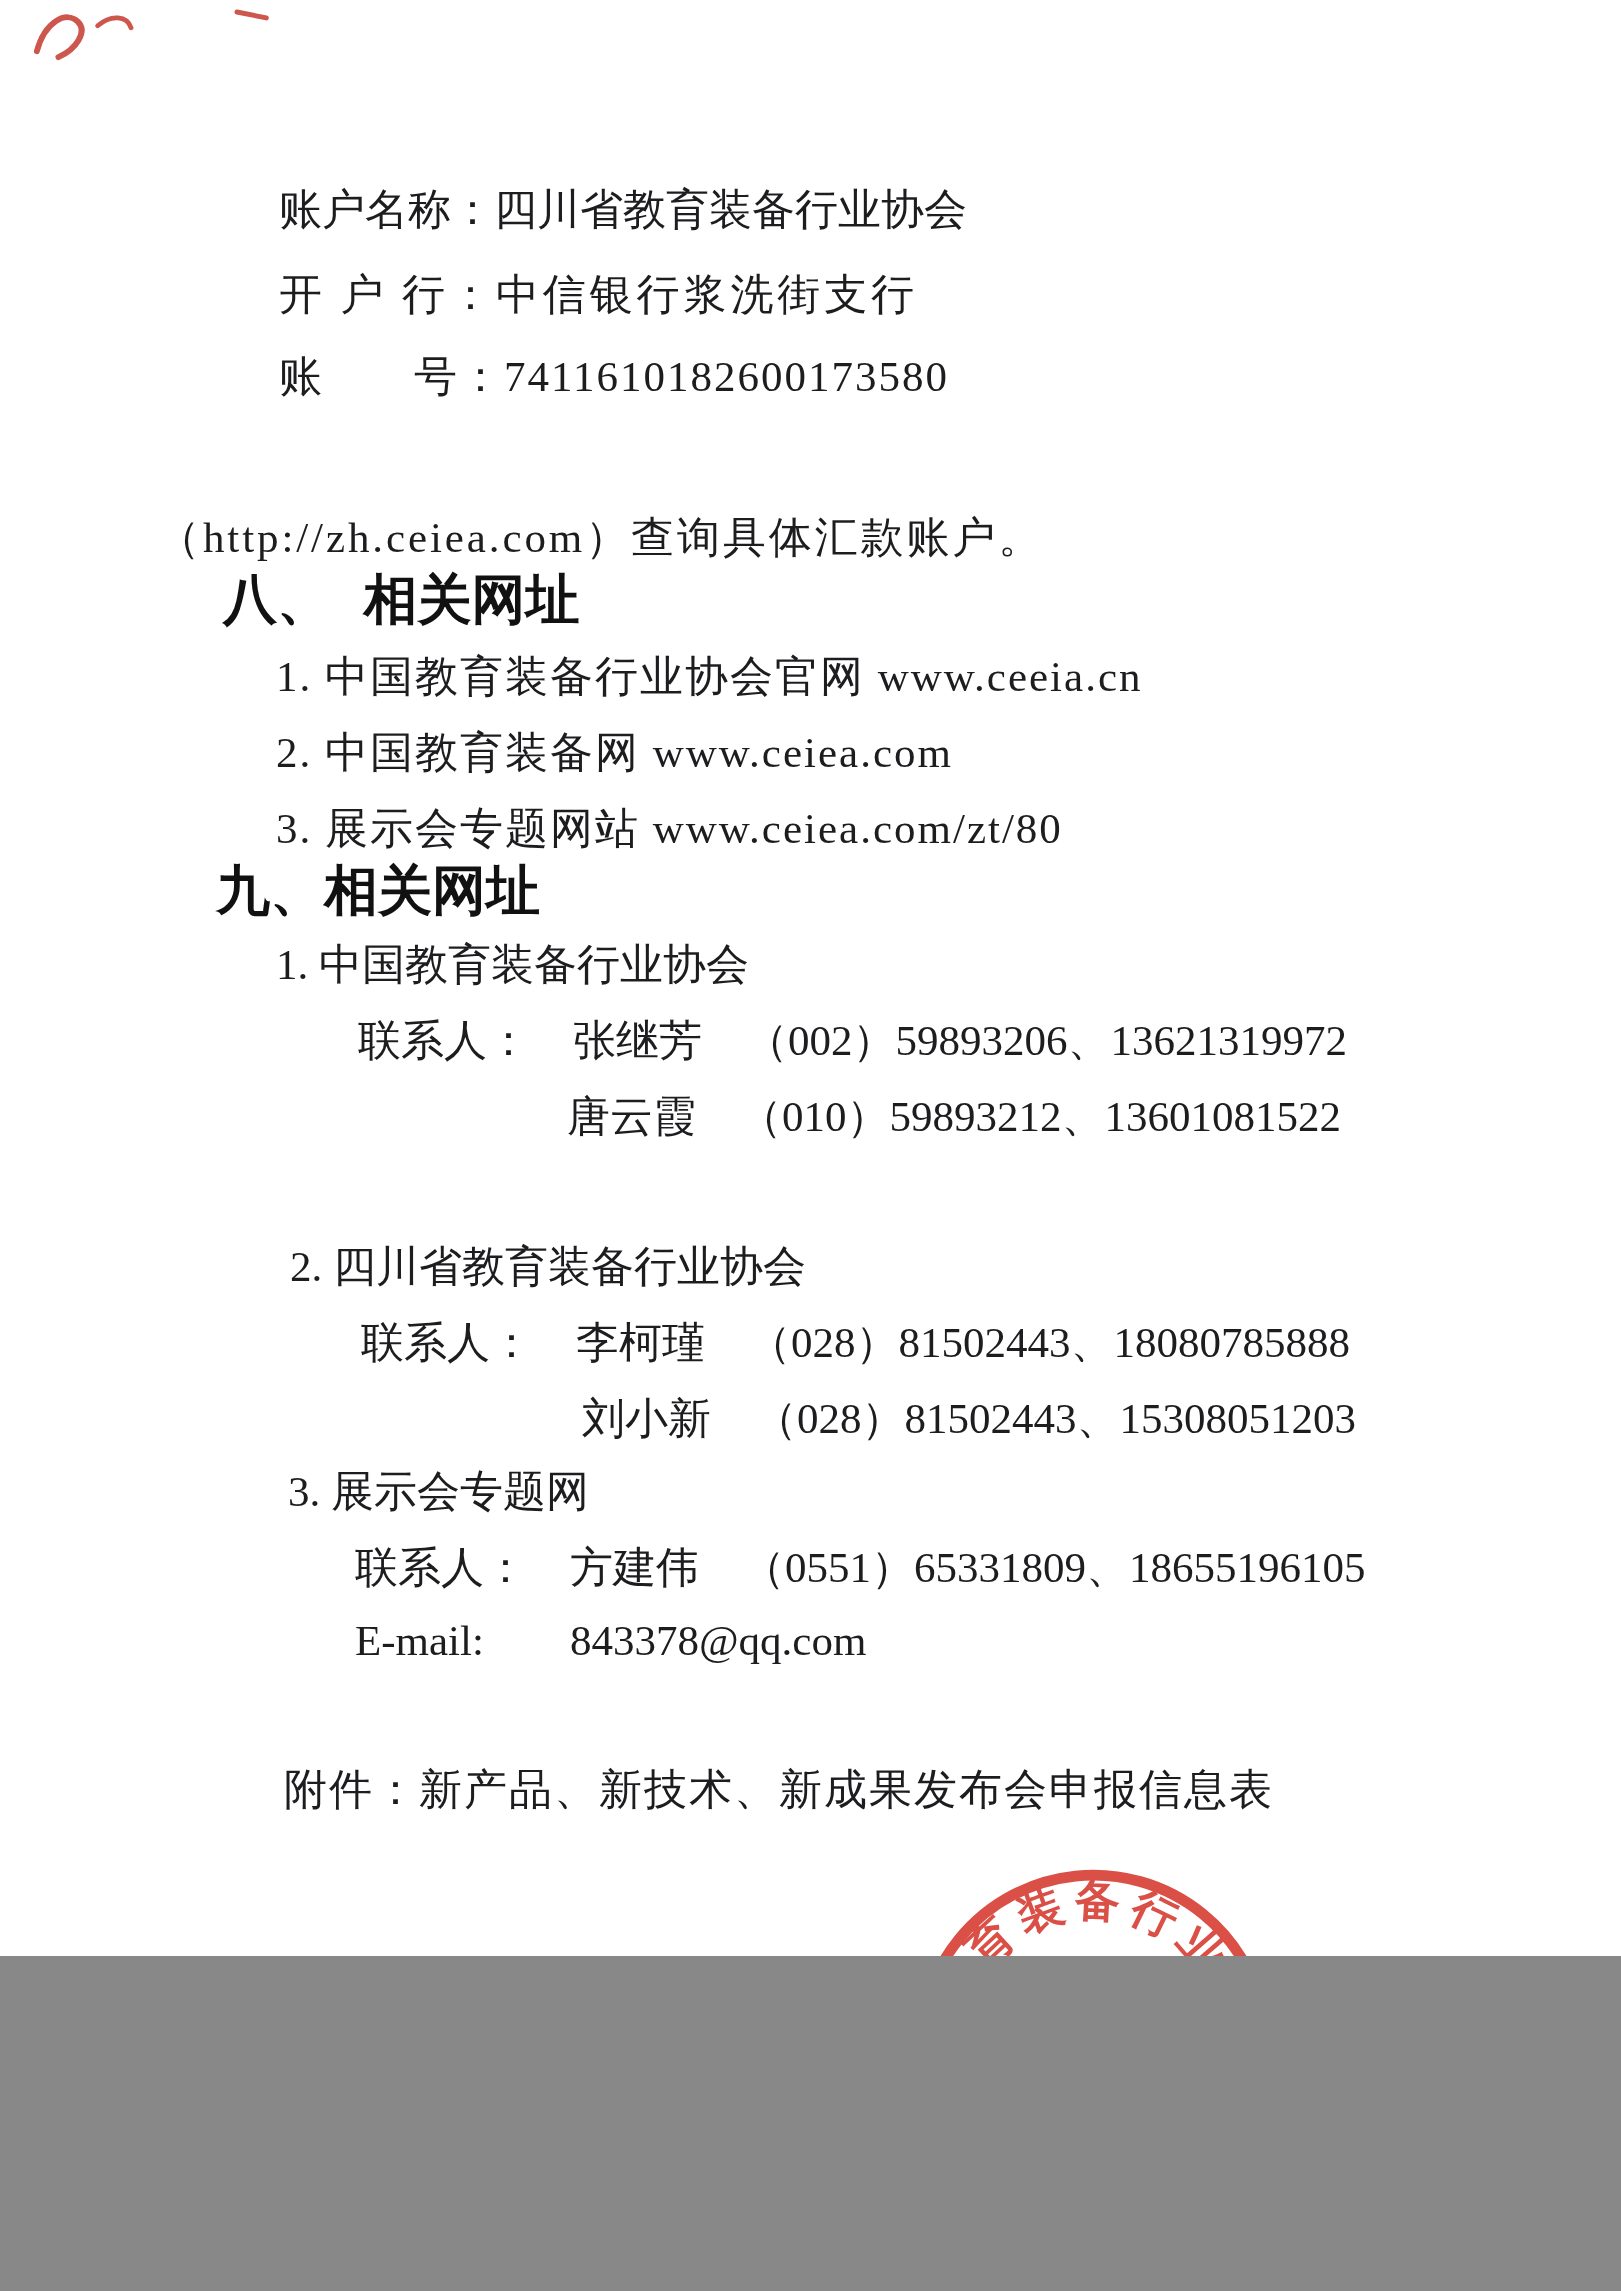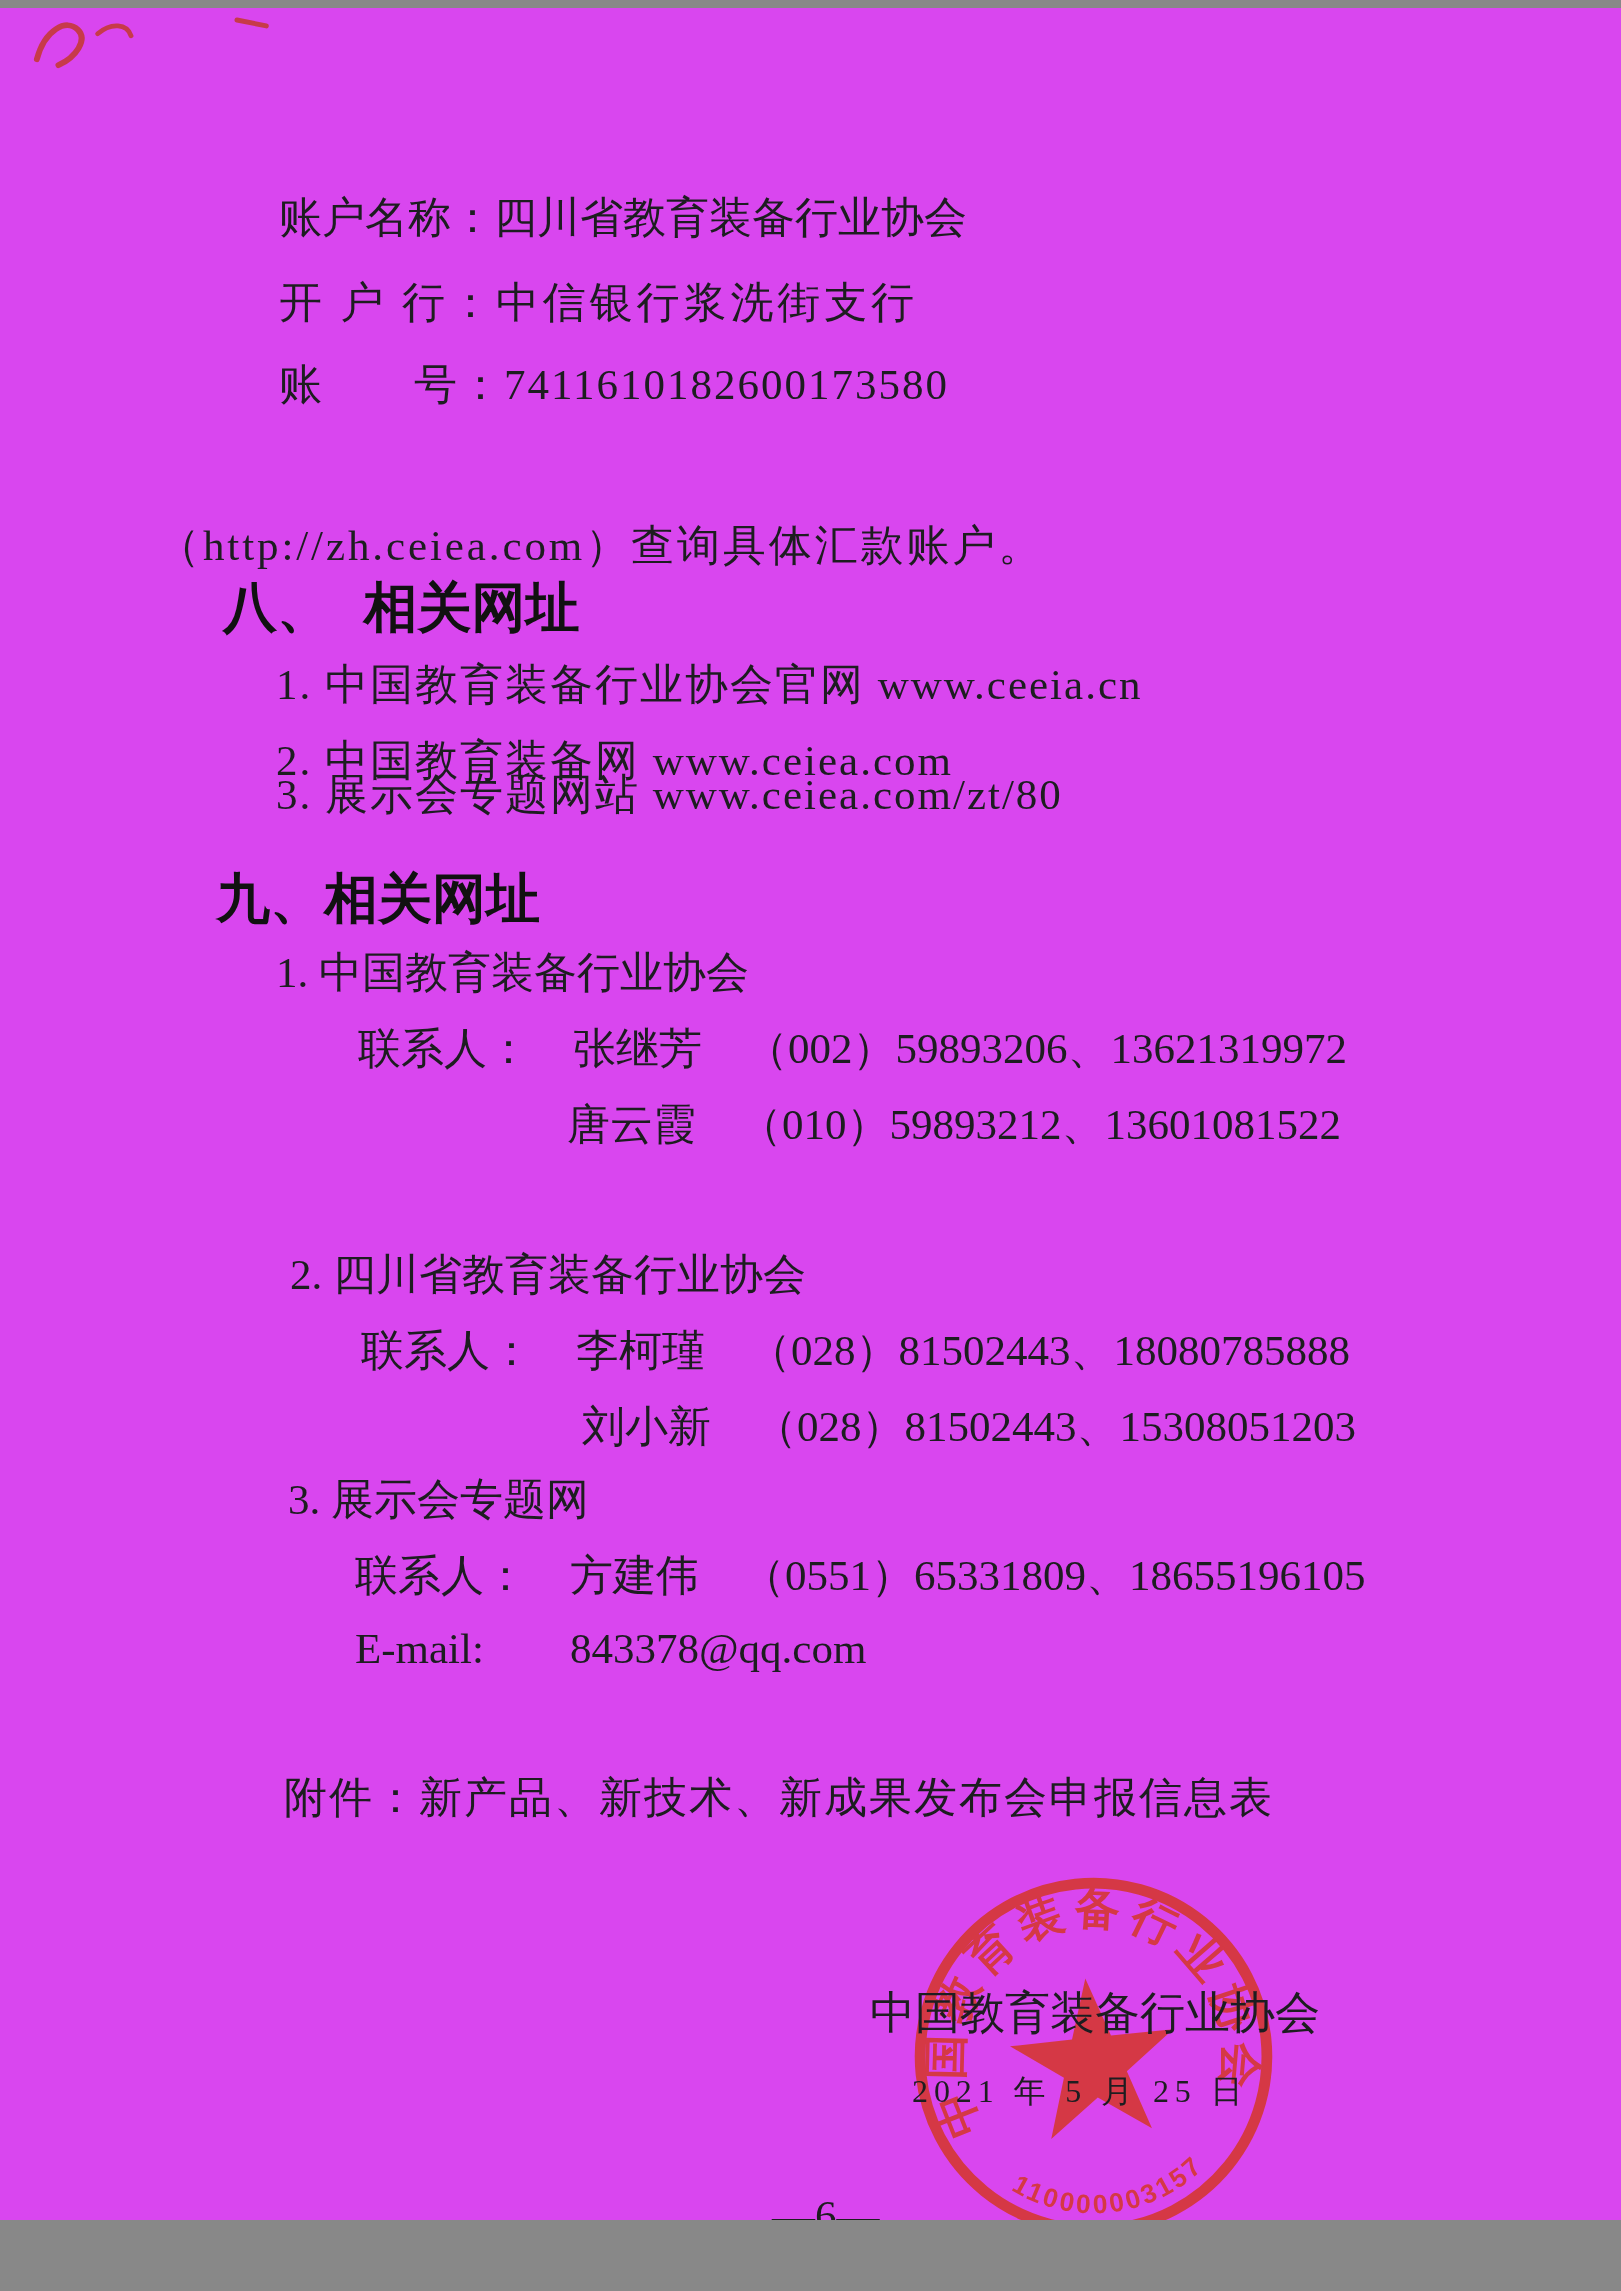--- a/index.html
+++ b/index.html
@@ -1,18 +1,18 @@
 <!DOCTYPE html>
 <html><head>
 <meta charset="utf-8">
 <style>
   html,body { margin:0; padding:0; background:#888; }
   .page {
-    position:relative; width:1621px; height:2212px; margin:8px auto;
-    background:#d946ef; overflow:hidden;
+    position:relative; width:1621px; height:1956px; margin:0 auto;
+    background:#ffffff; overflow:hidden;
     font-family:"Liberation Serif", serif; color:#1d1d20;
   }
   .line { position:absolute; white-space:pre; font-size:43px; line-height:1.2; }
   .h { font-family:Liberation Mono, monospace; font-weight:bold; font-size:54px; color:#111; }
   .stamp { position:absolute; opacity:0.87; z-index:1; }
   .line { z-index:2; }
   .inkmarks { position:absolute; z-index:1; opacity:0.85; }
 </style>
 </head>
 <body>
@@ -27,21 +27,21 @@
 
   <div class="line" style="left:279px; top:184px;">账户名称：四川省教育装备行业协会</div>
   <div class="line" style="left:279px; top:269px; letter-spacing:3.9px;">开 户 行：中信银行浆洗街支行</div>
   <div class="line" style="left:279px; top:351px; letter-spacing:2px;">账　　号：7411610182600173580</div>
 
   <div class="line" style="left:157px; top:512px; letter-spacing:2.9px;">（http://zh.ceiea.com）查询具体汇款账户。</div>
 
   <div class="line h" style="left:223px; top:572px;">八、 相关网址</div>
   <div class="line" style="left:276px; top:651px; letter-spacing:2px;">1. 中国教育装备行业协会官网 www.ceeia.cn</div>
   <div class="line" style="left:276px; top:727px; letter-spacing:2px;">2. 中国教育装备网 www.ceiea.com</div>
-  <div class="line" style="left:276px; top:761px; letter-spacing:2px;">3. 展示会专题网站 www.ceiea.com/zt/80</div>
+  <div class="line" style="left:276px; top:803px; letter-spacing:2px;">3. 展示会专题网站 www.ceiea.com/zt/80</div>
 
   <div class="line h" style="left:216px; top:863px;">九、相关网址</div>
 
   <div class="line" style="left:276px; top:939px;">1. 中国教育装备行业协会</div>
   <div class="line" style="left:358px; top:1015px;">联系人：　张继芳　（002）59893206、13621319972</div>
   <div class="line" style="left:567px; top:1091px;">唐云霞　（010）59893212、13601081522</div>
 
   <div class="line" style="left:290px; top:1241px;">2. 四川省教育装备行业协会</div>
   <div class="line" style="left:361px; top:1317px;">联系人：　李柯瑾　（028）81502443、18080785888</div>
   <div class="line" style="left:582px; top:1393px;">刘小新　（028）81502443、15308051203</div>

